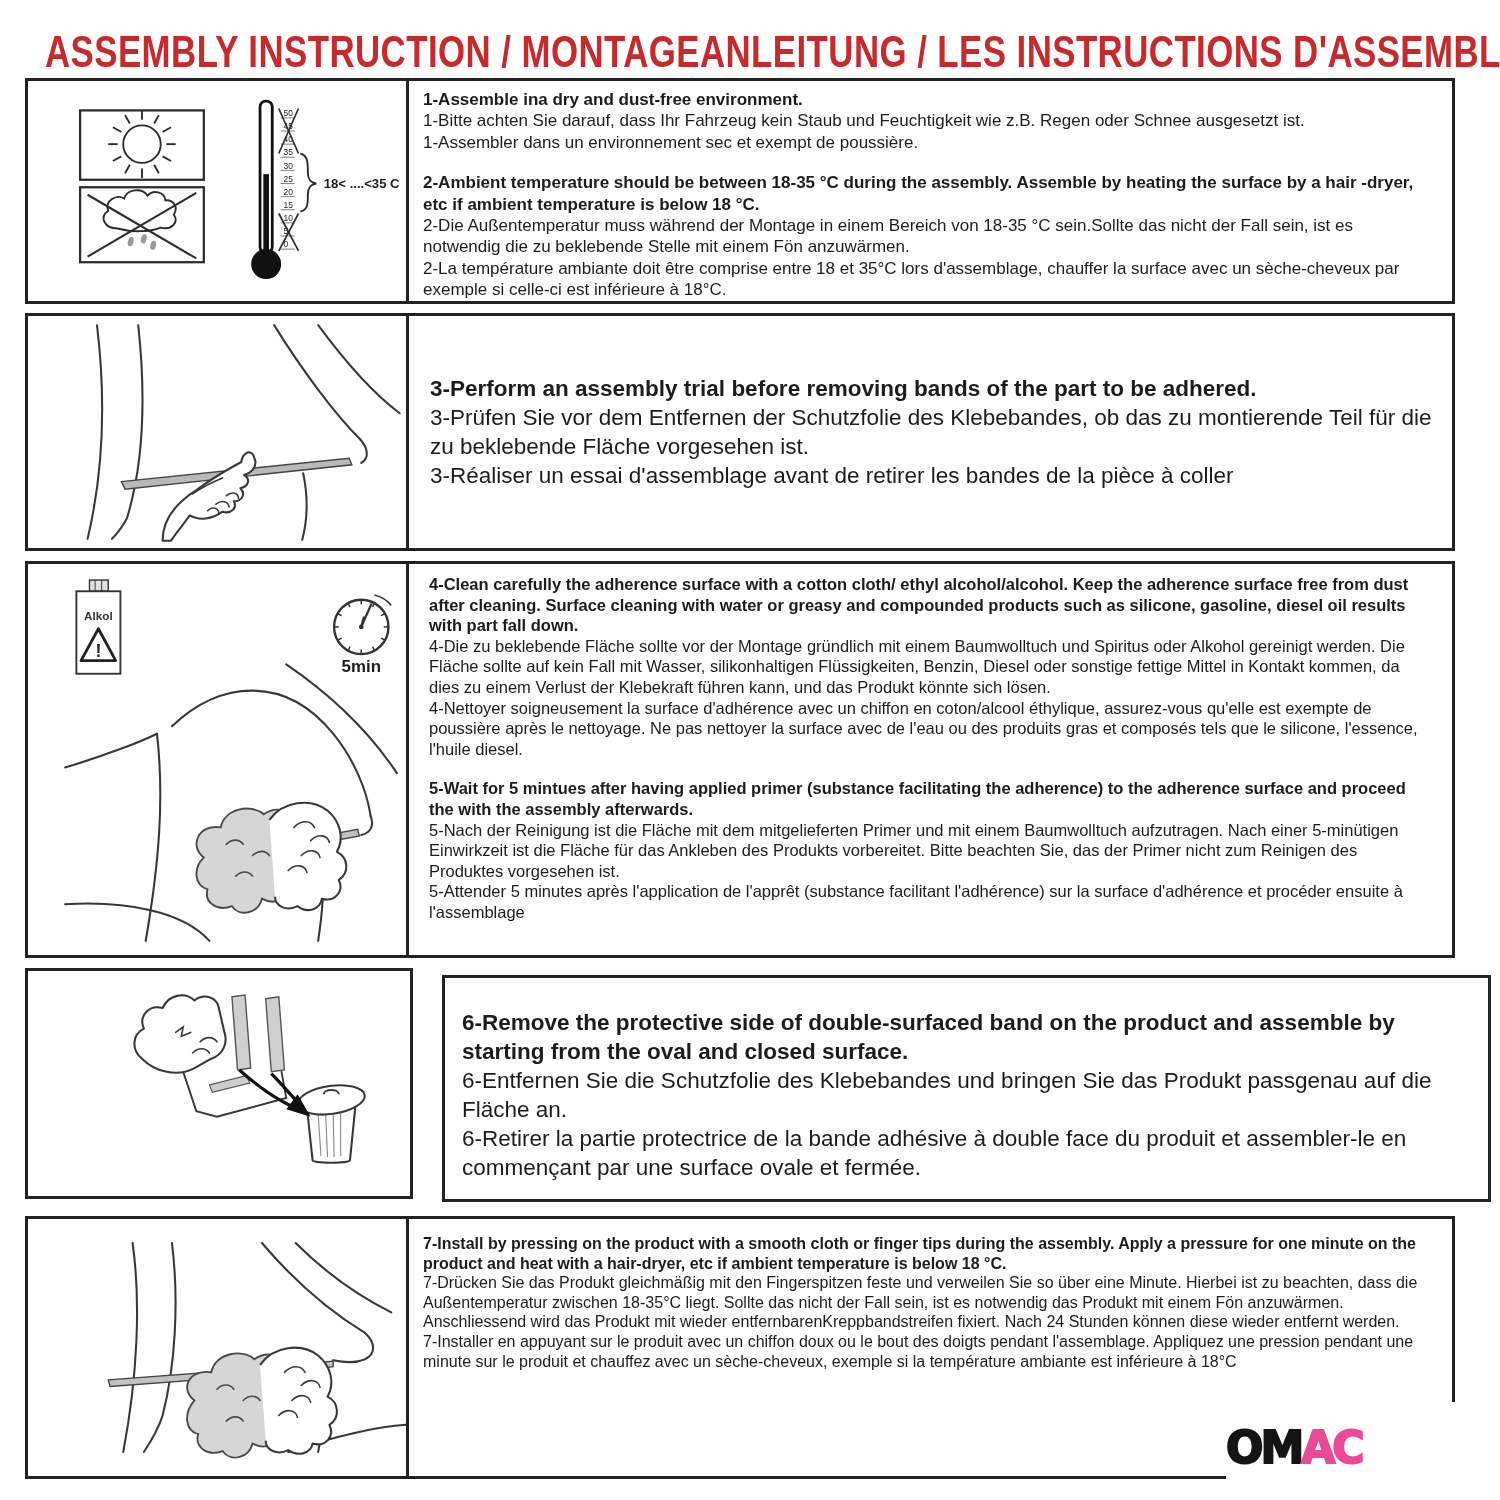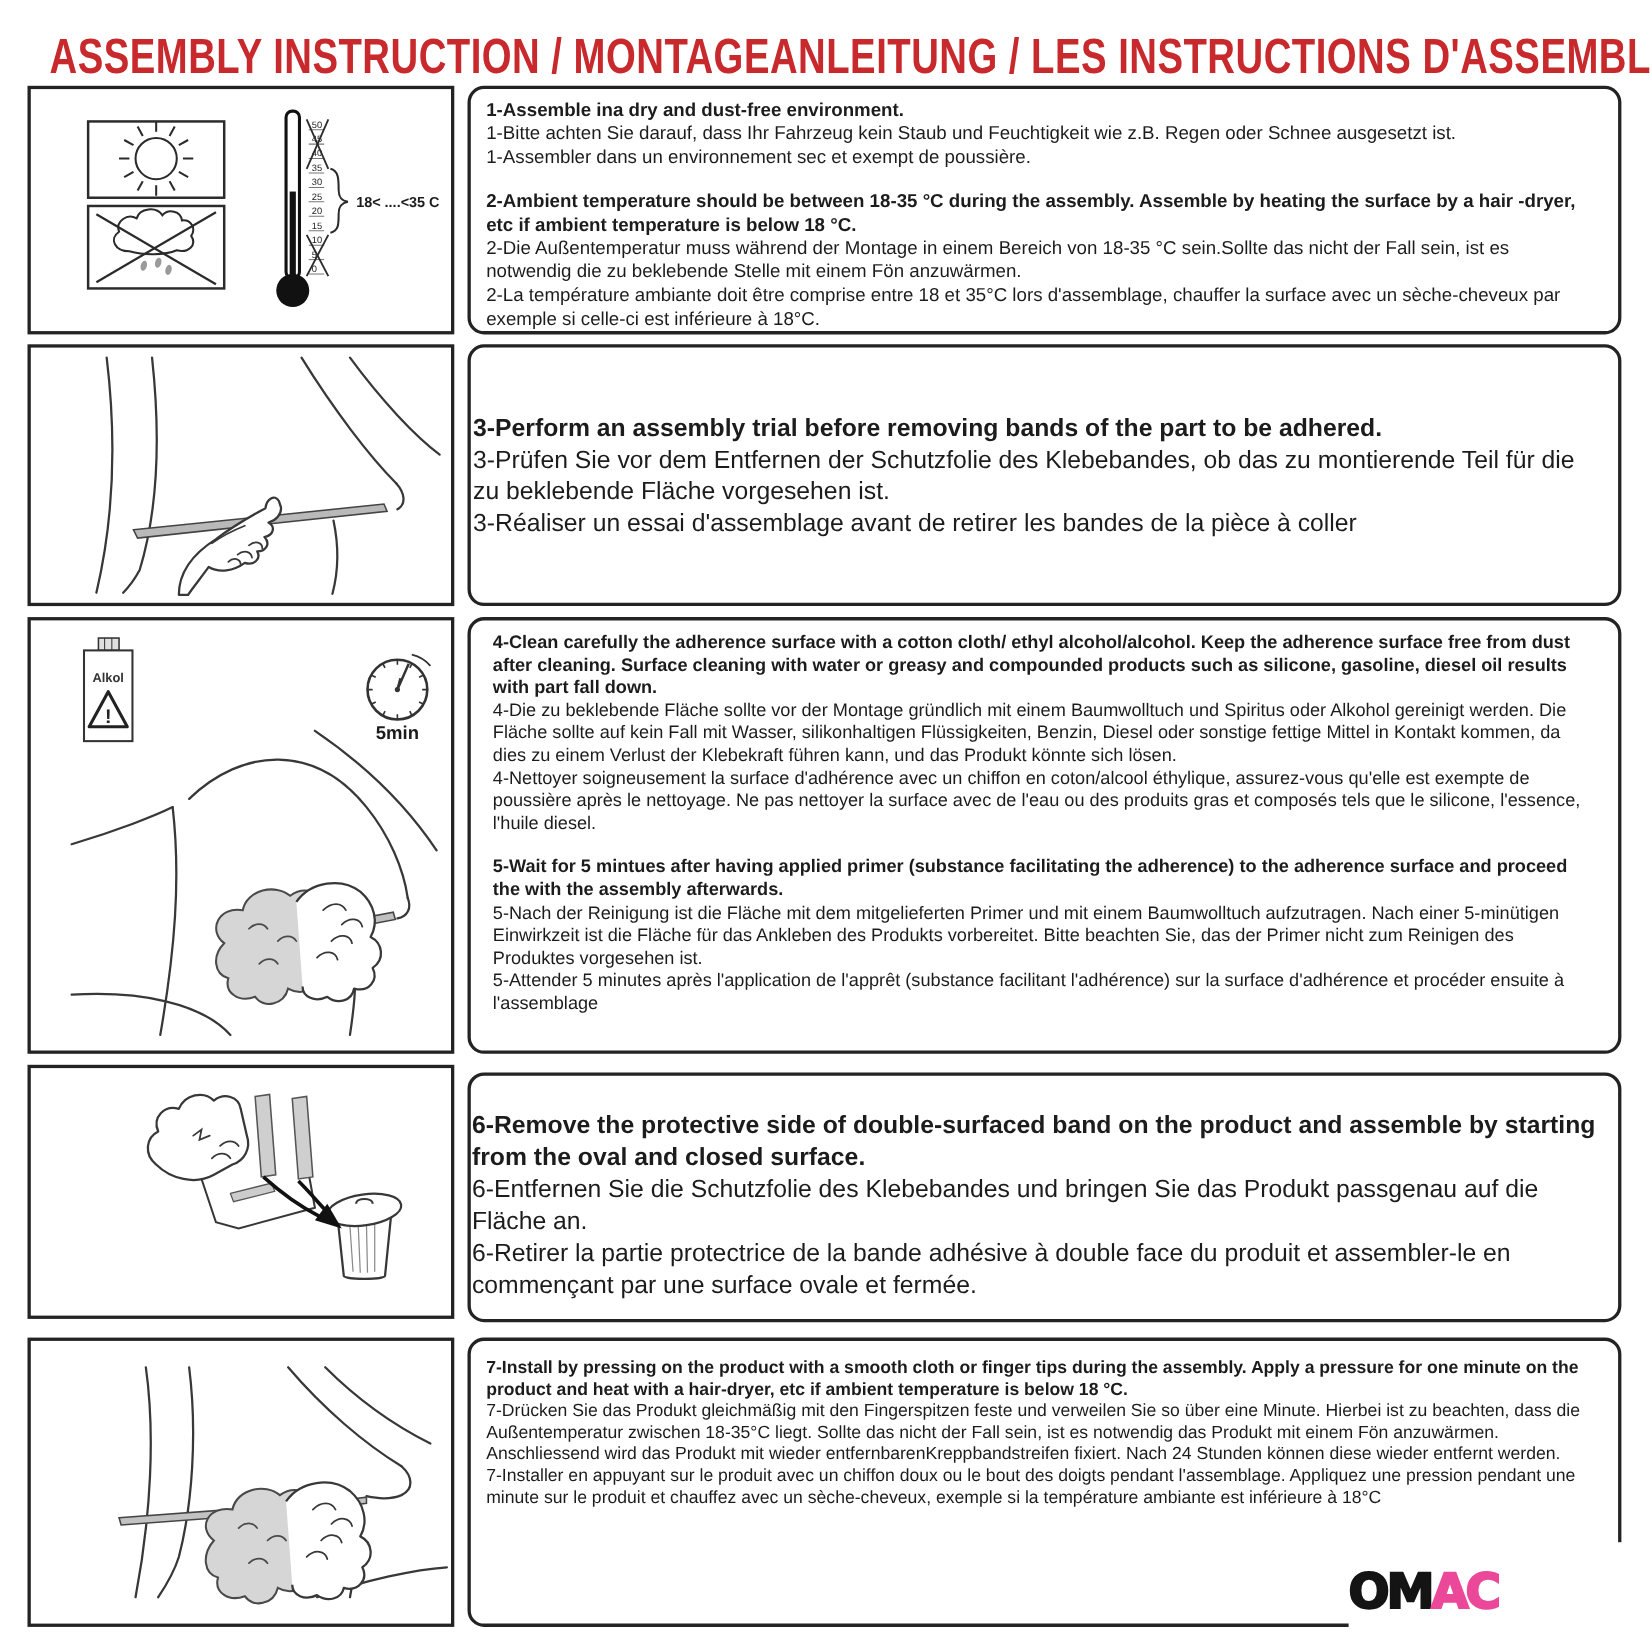--- a/index.html
+++ b/index.html
@@ -7,32 +7,32 @@
     width:1500px;height:1500px;position:relative;background:#fff;
     font-family:"Liberation Sans", sans-serif;color:#1c1c1c;overflow:hidden;
   }
   .title{
     position:absolute;left:45px;top:26px;margin:0;
     font-size:41px;font-weight:800;color:#c8292d;white-space:nowrap;
     letter-spacing:.5px;transform:scale(.85,1.1);transform-origin:left top;
   }
   .box{position:absolute;border:3px solid #232323;background:#fff;box-sizing:border-box;}
   .illus{left:25px;width:388px;padding-left:24px;}
-  .txt{left:425px;width:1049px;border-radius:15px;}
+  .txt{left:406px;width:1049px;}
   .illus svg{width:100%;height:100%;display:block;}
   .r1{top:78px;height:226px}
   .r2{top:313px;height:238px}
   .r3{top:561px;height:397px}
   .r4i{top:968px;height:231px}
   .r4t{top:975px;height:227px}
   .r5{top:1216px;height:263px}
   .txt{padding:8px 18px 0 14px;}
-  .txt.r2{padding-top:58px;padding-left:2px;}
+  .txt.r2{padding-top:58px;padding-left:21px;}
   .txt.r3{padding-top:10px;padding-left:20px;}
-  .txt.r4t{padding-top:30px;padding-left:1px;}
+  .txt.r4t{padding-top:30px;padding-left:17px;margin-left:36px;}
   .txt.r5{padding-top:15px;}
   .txt p{margin:0;}
   .small1 p{font-size:17px;line-height:21.4px;}
   .small3 p{font-size:16.5px;line-height:20.6px;}
   .small5 p{font-size:16px;line-height:19.6px;}
   .large p{font-size:22.5px;line-height:29px;}
   p.b{font-weight:700;}
   p.gap{margin-top:19px;}
   .logo{
     position:absolute;left:1226px;top:1402px;width:274px;height:92px;background:#fff;

